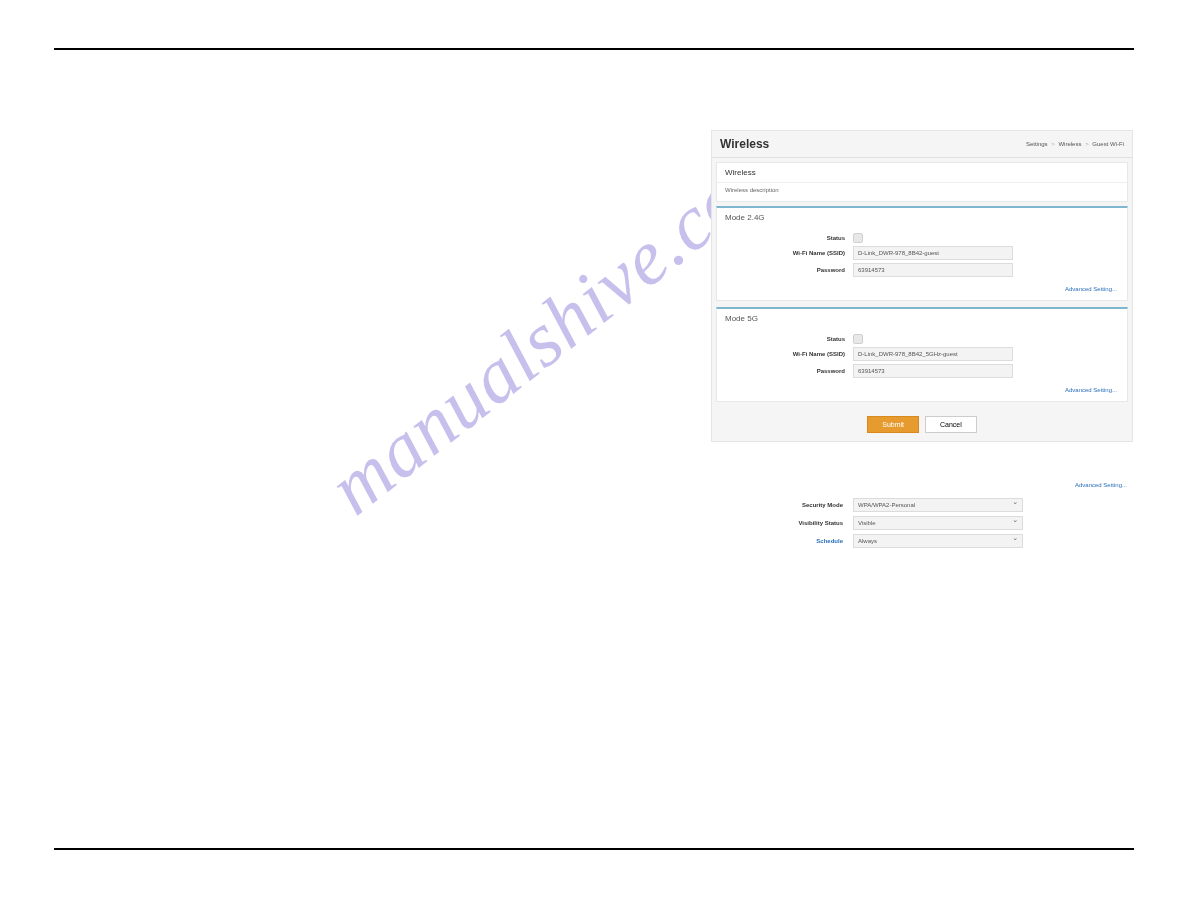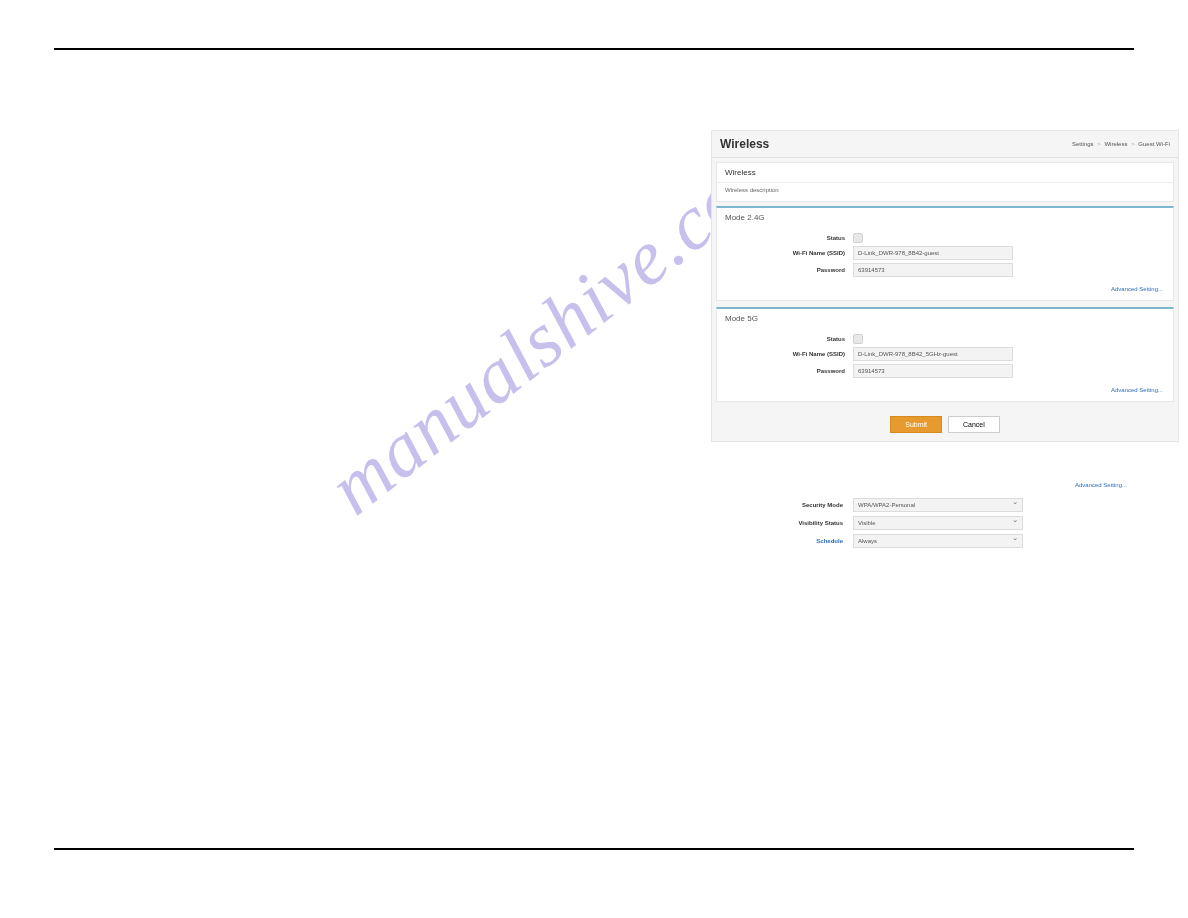--- a/index.html
+++ b/index.html
@@ -16,21 +16,21 @@
     right: 54px;
     top: 48px;
     bottom: 68px;
     border-top: 2px solid #000;
     border-bottom: 2px solid #000;
   }
   .router-ui {
     position: absolute;
     left: 711px;
     top: 130px;
-    width: 468px;
+    width: 422px;
     background: #f5f5f5;
     border: 1px solid #e5e5e5;
     font-size: 7px;
     color: #444;
   }
   .ui-header {
     display: flex;
     justify-content: space-between;
     align-items: center;
     padding: 6px 8px;

